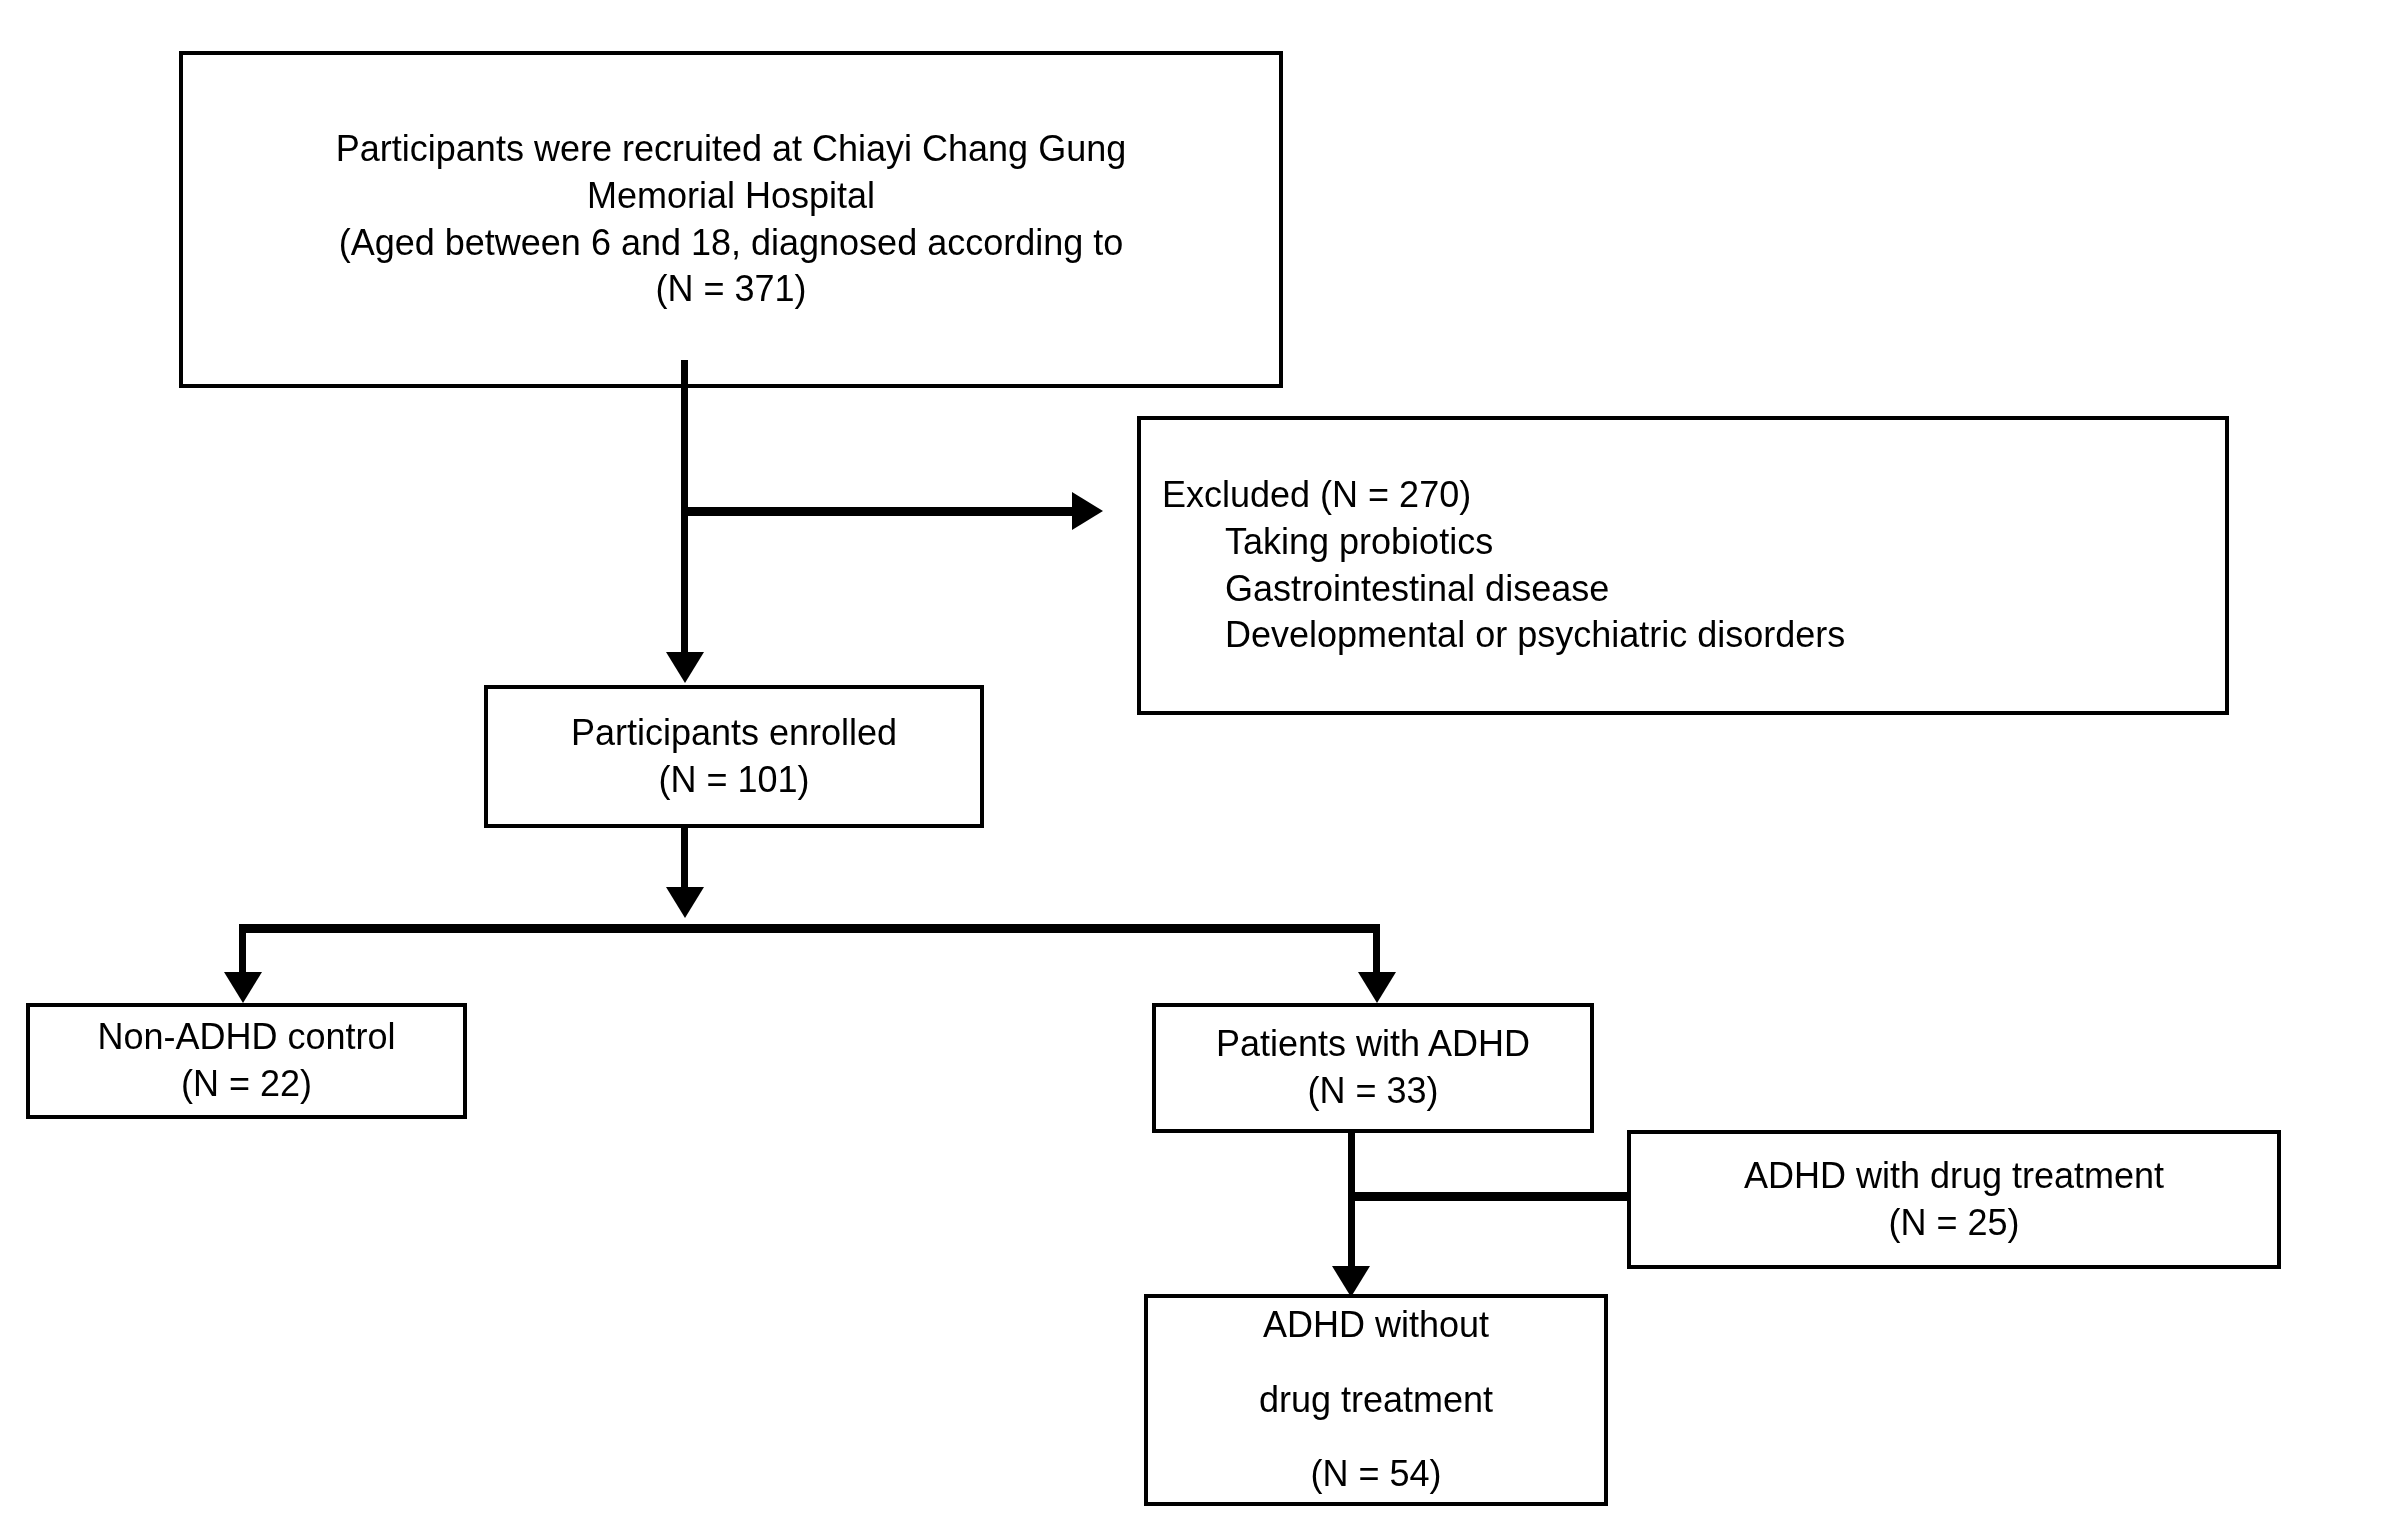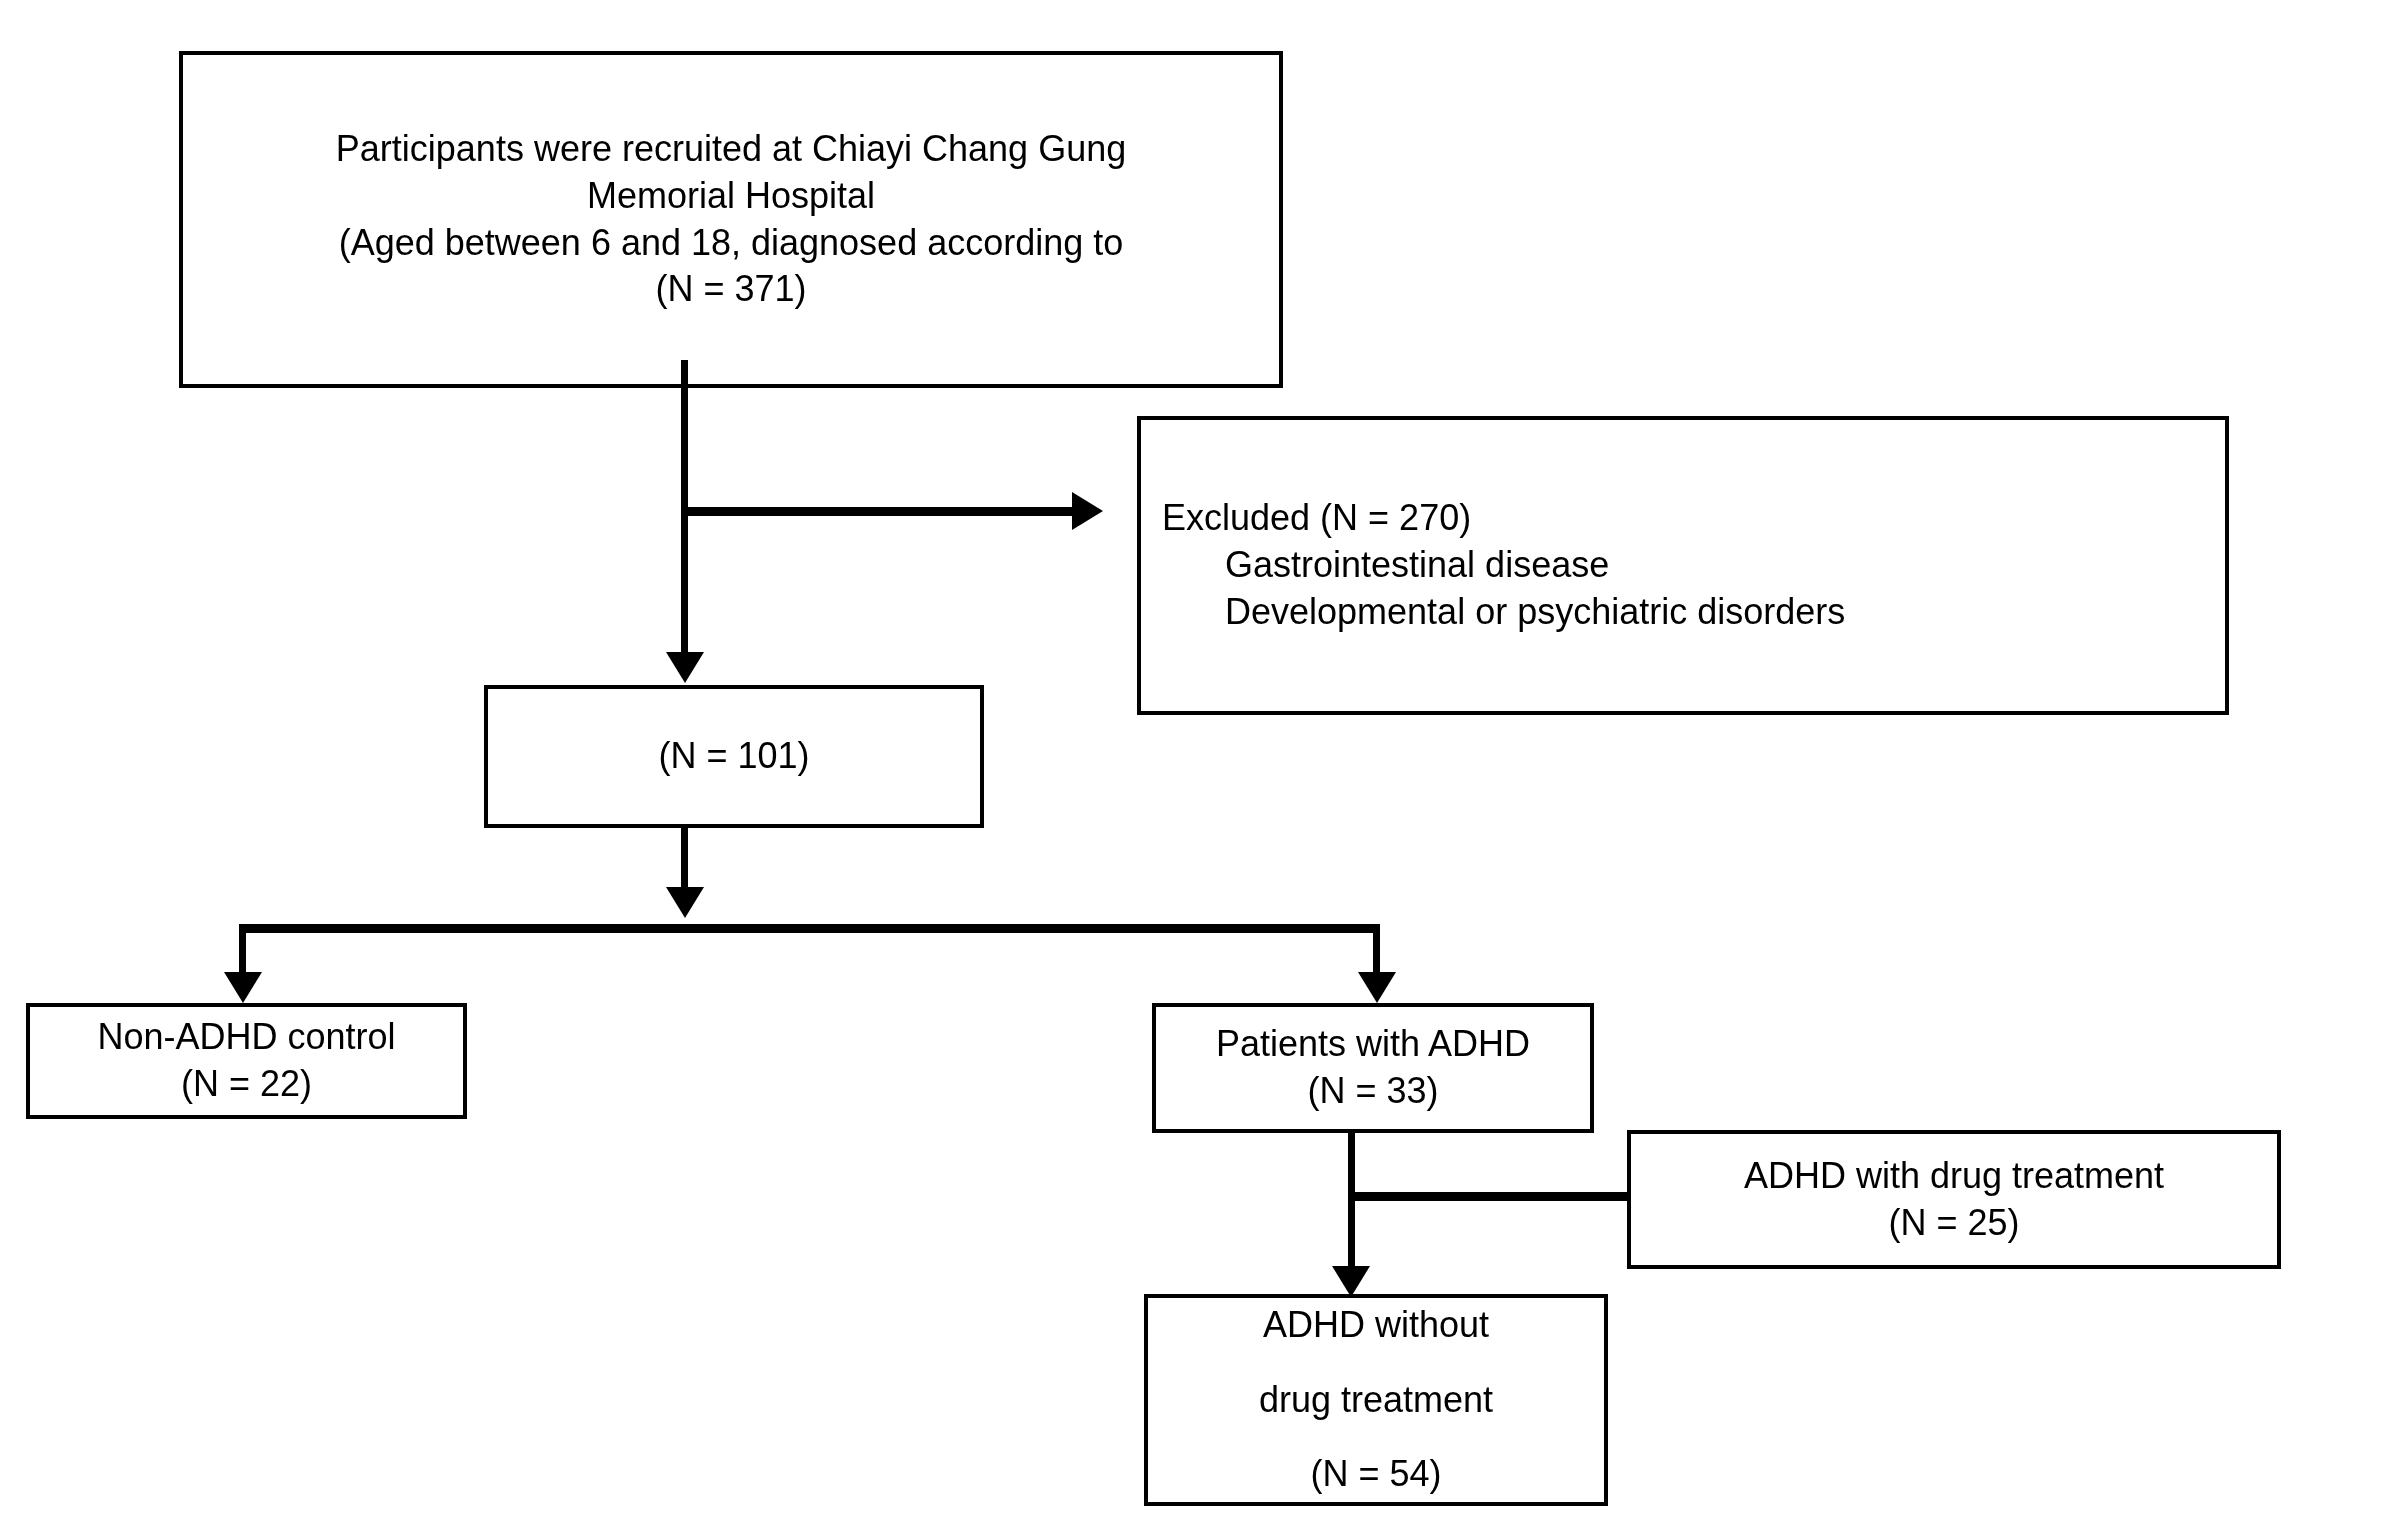--- a/index.html
+++ b/index.html
@@ -89,25 +89,27 @@
   </div>
 
   <div class="conn-v" style="left:681px; top:360px; width:6.9px; height:295px;"></div>
   <div class="arrow-down" style="left:666px; top:652px;"></div>
 
   <div class="conn-h thick" style="left:681px; top:507px; width:395px;"></div>
   <div class="arrow-right" style="left:1072px; top:492px;"></div>
 
   <div class="flow-box left-align" style="left:1105px; top:416px; width:1092px; height:299px;margin-left:32px;">
     <span class="box-line">Excluded (N = 270)</span>
+    <span class="box-line indent">Taking probiotics</span>
     <span class="box-line indent">Gastrointestinal disease</span>
     <span class="box-line indent">Developmental or psychiatric disorders</span>
   </div>
 
   <div class="flow-box" style="left:484px; top:685px; width:500px; height:143px;">
+    <span class="box-line">Participants enrolled</span>
     <span class="box-line">(N = 101)</span>
   </div>
 
   <div class="conn-v" style="left:681px; top:827px; width:6.9px; height:63px;"></div>
   <div class="arrow-down" style="left:666px; top:887px;"></div>
   <div class="conn-h thick" style="left:239px; top:924px; width:1140px;"></div>
 
   <div class="conn-v" style="left:239px; top:924px; width:6.9px; height:50px;"></div>
   <div class="arrow-down" style="left:224px; top:972px;"></div>
 

